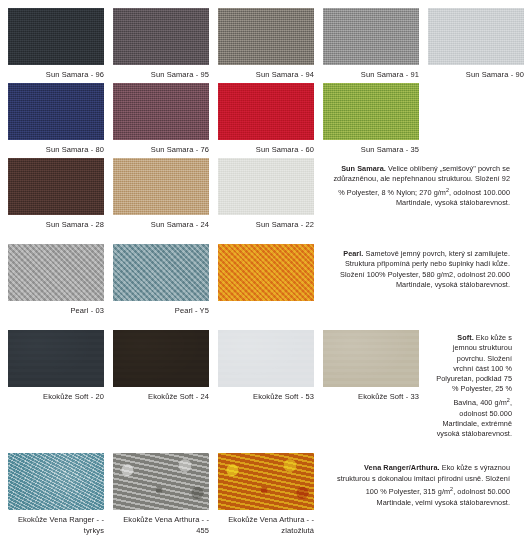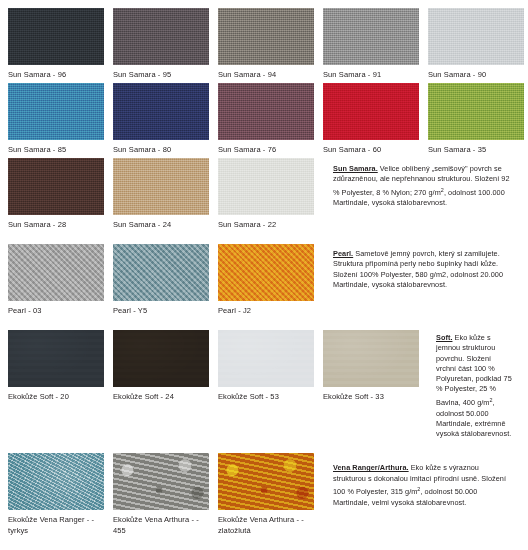--- a/index.html
+++ b/index.html
@@ -13,20 +13,21 @@
     font-family: "Liberation Sans", sans-serif;
     color: #231f20;
     overflow: hidden;
   }
   .sheet {
     position: relative;
     width: 528px;
     height: 550px;
     box-sizing: border-box;
     padding: 8px 8px 0 8px;
+    text-align: right;
   }
   .row {
     display: flex;
     align-items: flex-start;
     margin-bottom: 3px;
   }
   .cell {
     width: 96px;
     margin-right: 9px;
     box-sizing: border-box;
@@ -85,21 +86,21 @@
     padding-top: 4px;
     letter-spacing: .1px;
   }
   .desc {
     font-size: 7.3px;
     line-height: 10.3px;
     color: #231f20;
     box-sizing: border-box;
     letter-spacing: .05px;
   }
-  .desc b { font-weight: bold; text-decoration: underline; }
+  .desc b { font-weight: bold; }
   .desc .sup { font-size: 5.4px; vertical-align: super; }
   .d-samara { width: 228px; padding: 6px 10px 0 10px; }
   .d-pearl  { width: 228px; padding: 5px 10px 0 10px; }
   .d-soft   { width: 132px; padding: 3px 8px 0 8px; }
   .d-vena   { width: 228px; padding: 10px 10px 0 10px; }
   .r-pearl { margin-top: 14px; }
   .r-soft  { margin-top: 14px; }
   .r-vena  { margin-top: 14px; }
 </style>
 </head>
@@ -135,26 +136,20 @@
     <div class="cell">
       <div class="swatch fine" style="background-color:#ccd0d2">
           <div class="tex"></div>
         </div>
       <div class="label">Sun Samara - 90</div>
     </div>
   </div>
 
   <div class="row">
     <div class="cell">
-      <div class="swatch fine" style="background-color:#3b82ad">
-          <div class="tex"></div>
-        </div>
-      <div class="label">Sun Samara - 85</div>
-    </div>
-    <div class="cell">
       <div class="swatch fine" style="background-color:#2d3561">
           <div class="tex"></div>
         </div>
       <div class="label">Sun Samara - 80</div>
     </div>
     <div class="cell">
       <div class="swatch fine" style="background-color:#6e4b55">
           <div class="tex"></div>
         </div>
       <div class="label">Sun Samara - 76</div>
@@ -205,21 +200,20 @@
     <div class="cell">
       <div class="swatch weave" style="background-color:#7e9ba3">
           <div class="tex"></div>
         </div>
       <div class="label">Pearl - Y5</div>
     </div>
     <div class="cell">
       <div class="swatch weave" style="background-color:#e08a1e">
           <div class="tex"></div>
         </div>
-      <div class="label">Pearl - J2</div>
     </div>
     <div class="desc d-pearl"><b>Pearl.</b><span> Sametově jemný povrch, který si zamilujete. Struktura připomíná perly nebo šupinky hadí kůže. Složení 100% Polyester, 580 g/m2, odolnost 20.000 Martindale, vysoká stálobarevnost.</span></div>
   </div>
 
   <div class="row r-soft">
     <div class="cell">
       <div class="swatch smooth" style="background-color:#2f353b">
           <div class="tex"></div>
         </div>
       <div class="label">Ekokůže Soft - 20</div>

